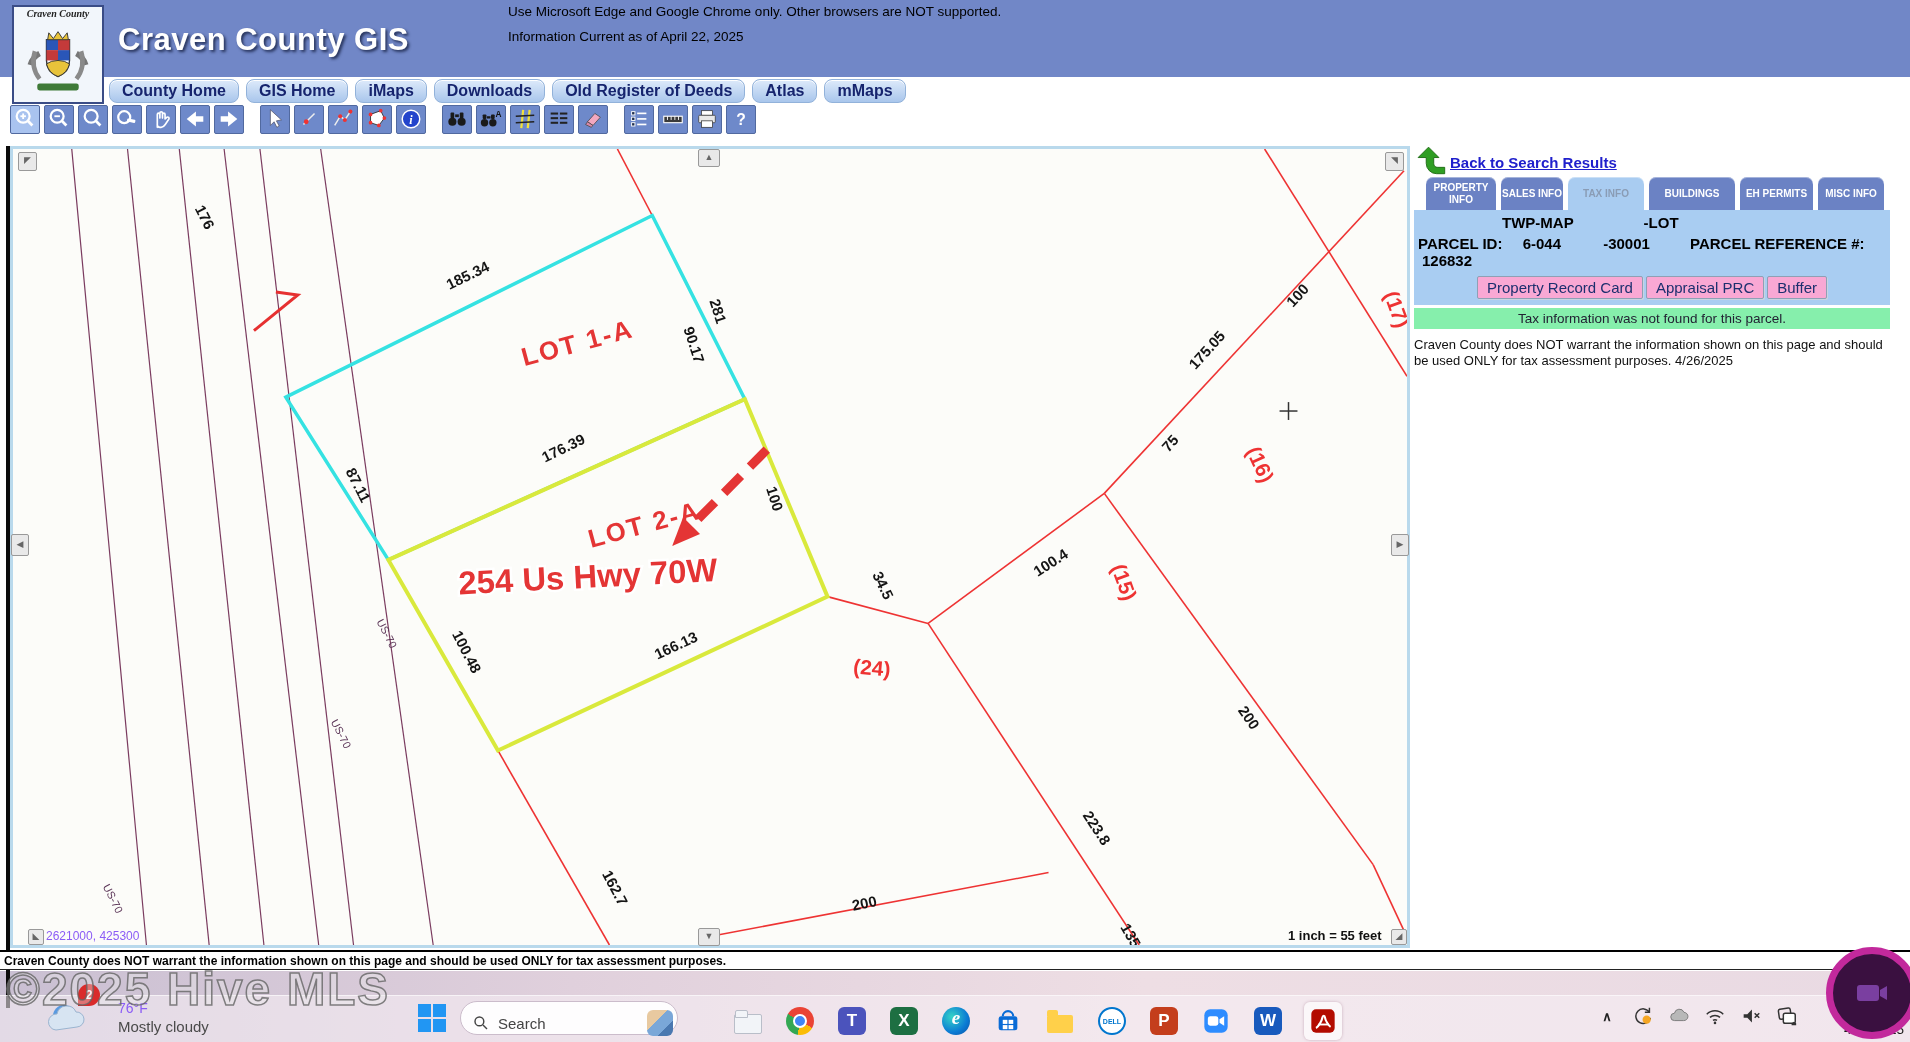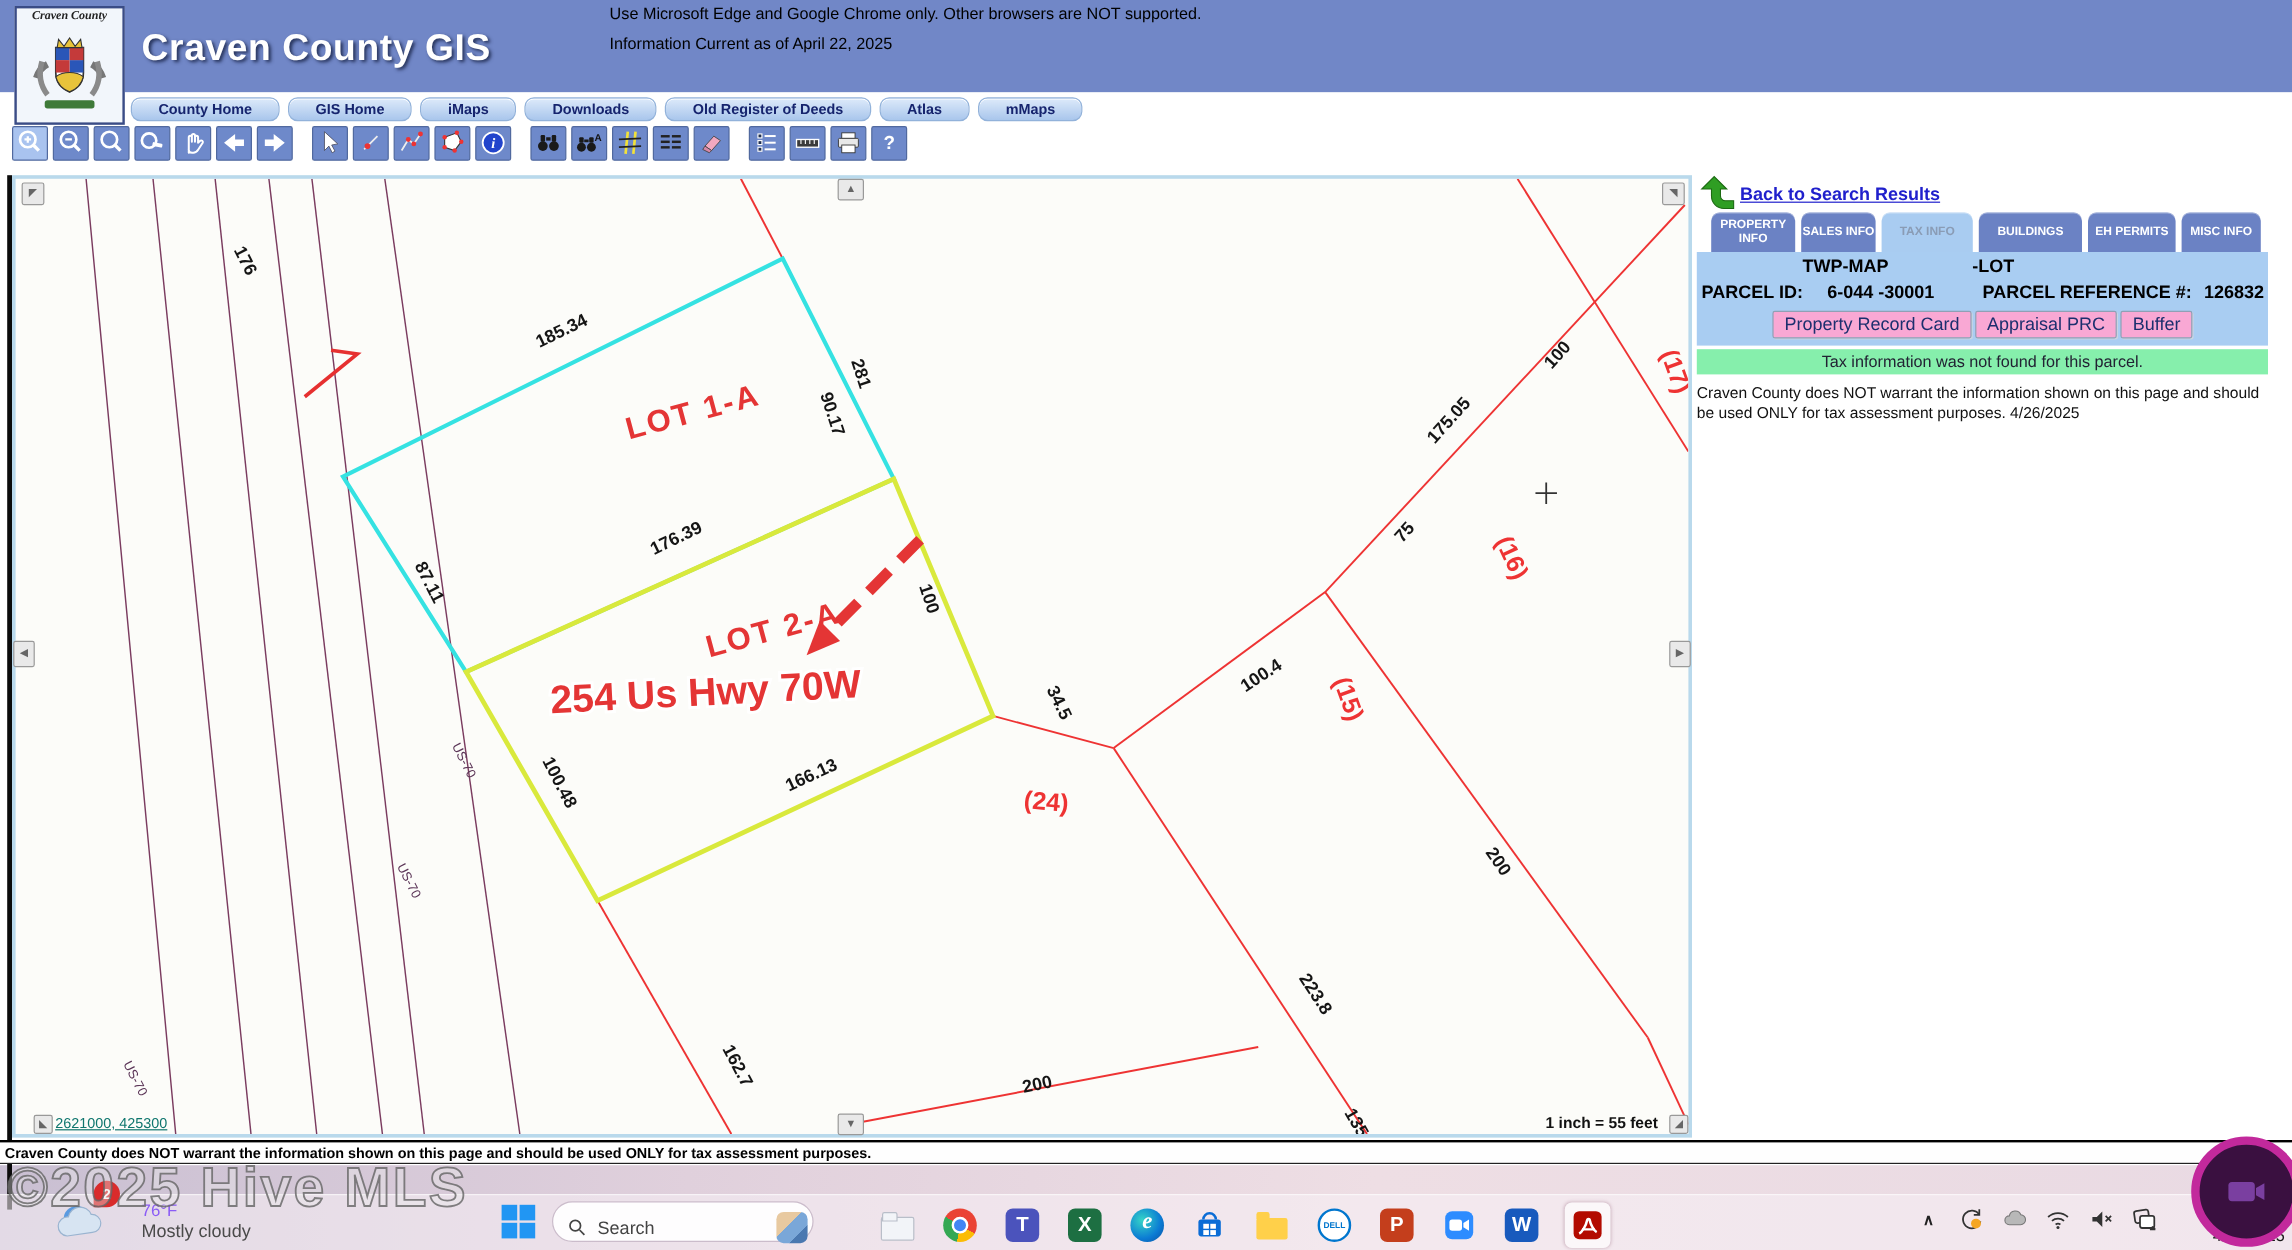--- a/index.html
+++ b/index.html
@@ -11,21 +11,21 @@
             border:2px solid #3a4c86;box-sizing:border-box;z-index:6;text-align:center;}
   .logo-text{font:italic 700 10px "Liberation Serif",serif;color:#222;margin-top:1px;}
   .app-title{position:absolute;left:118px;top:22px;font-size:31px;font-weight:700;color:#fff;
              text-shadow:2px 2px 3px rgba(25,35,70,.85);letter-spacing:.5px;}
   .notices{position:absolute;left:508px;top:4px;font-size:13.5px;color:#000;}
   .notices div{margin-bottom:10px;}
   
   .navbar{position:absolute;left:0;top:77px;width:1910px;height:28px;background:#fff;
           display:flex;align-items:center;padding-left:109px;gap:7px;box-sizing:border-box;}
   .nav-btn{background:linear-gradient(#ddeafa,#a9c6ec);border:1px solid #92b2da;border-radius:8px;
-           padding:2px 22px;font-size:12px;font-weight:700;color:#16246e;white-space:nowrap;
+           padding:2px 12px;font-size:16px;font-weight:700;color:#16246e;white-space:nowrap;
            box-shadow:inset 0 1px 0 #fff;cursor:pointer;}
   
   .toolbar{position:absolute;left:10px;top:105px;height:28px;display:flex;gap:4px;align-items:center;}
   .tool-btn{width:28px;height:27px;background:#6e89ca;border:1px solid #51699f;border-radius:2px;
             display:flex;align-items:center;justify-content:center;cursor:pointer;}
   .tool-btn.selected{background:#a9c3ef;}
   .tool-btn.gap{margin-left:12px;}
   .tool-btn svg{width:24px;height:24px;display:block;}
   
   .map-frame{position:absolute;left:10px;top:146px;width:1400px;height:802px;background:#fcfcf9;
@@ -40,38 +40,38 @@
   .arrow-head{fill:#e43535;}
   .xhair{stroke:#333;stroke-width:1.5;}
   #map-svg text{text-anchor:middle;}
   text.dim{font:600 15px "Liberation Sans",sans-serif;fill:#151515;}
   text.us70{font:400 11px "Liberation Sans",sans-serif;fill:#5c3658;}
   text.lot{font:700 26px "Liberation Sans",sans-serif;fill:#e43535;letter-spacing:2px;}
   text.addr{font:700 33px "Liberation Sans",sans-serif;fill:#e43535;paint-order:stroke;stroke:#fff;stroke-width:5px;}
   text.pnum{font:700 21px "Liberation Sans",sans-serif;fill:#ee3333;}
   .map-ctl{position:absolute;background:#e9e9e9;border:1px solid #999;border-radius:2px;color:#666;
            font-size:9px;line-height:15px;text-align:center;z-index:10;cursor:pointer;}
-  .map-coords{position:absolute;left:46px;top:929px;font-size:12px;color:#0f766e;z-index:10;text-decoration:underline;}
+  .map-coords{position:absolute;left:46px;top:929px;font-size:12px;color:#8b5cf6;z-index:10;}
   .map-scale{position:absolute;left:1288px;top:928px;font-size:13px;font-weight:700;color:#111;z-index:10;}
   .left-black-line{position:absolute;left:6px;top:146px;width:4px;height:862px;background:#0b0b0b;z-index:12;}
   
   .panel{position:absolute;left:1414px;top:146px;width:476px;}
   .back-row{display:flex;align-items:flex-start;height:30px;}
   .back-arrow svg{width:36px;height:30px;display:block;}
   .back-link{font-size:15px;font-weight:700;color:#2020cc;text-decoration:underline;margin-top:8px;cursor:pointer;}
   .tabs{display:flex;gap:5px;margin-left:12px;margin-top:1px;}
   .tab{background:#6b82c4;color:#fff;font-size:10px;font-weight:700;text-align:center;border-radius:7px 7px 0 0;
        height:33px;display:flex;align-items:center;justify-content:center;line-height:1.15;cursor:pointer;
        box-shadow:inset 0 1px 0 rgba(255,255,255,.4);}
   .tab.selected{background:#a9ccf1;color:#8a9cb5;}
   .infobox{background:#a9cdf2;padding:4px 2px 6px 2px;}
   .info-row1{font-size:15px;font-weight:700;color:#000;}
   .info-row1 .twp{margin-left:86px;} .info-row1 .lot{margin-left:66px;}
   .info-row2{font-size:15px;font-weight:700;color:#000;margin-top:4px;}
-  .info-row2 .pid{margin-left:2px;} .info-row2 .pidv{margin-left:16px;} .info-row2 .lotv{}
+  .info-row2 .pid{margin-left:2px;} .info-row2 .pidv{margin-left:16px;} .info-row2 .lotv{margin-left:38px;}
   .info-row2 .refl{margin-left:36px;} .info-row2 .refv{margin-left:6px;}
   .btn-row{display:flex;justify-content:center;gap:3px;margin-top:7px;}
   .pbtn{background:#f9a8d4;border:1px solid #8fa0b5;border-radius:2px;padding:2px 9px;font-size:15px;
         font-weight:400;color:#1c2f6e;cursor:pointer;box-shadow:1px 1px 0 #c8d4e2;}
   .tax-strip{background:#86efac;text-align:center;font-size:13.5px;color:#223;padding:3px 0;margin-top:3px;}
   .panel-disclaimer{font-size:13px;color:#111;margin-top:8px;line-height:1.25;}
   
   .bottom-bar{position:absolute;left:0;top:950px;width:1910px;height:20px;background:#fefefe;
               border-top:2px solid #000;border-bottom:1px solid #222;box-sizing:border-box;z-index:20;}
   .bottom-bar div{font-size:12px;font-weight:700;color:#000;padding:2px 0 0 4px;}

